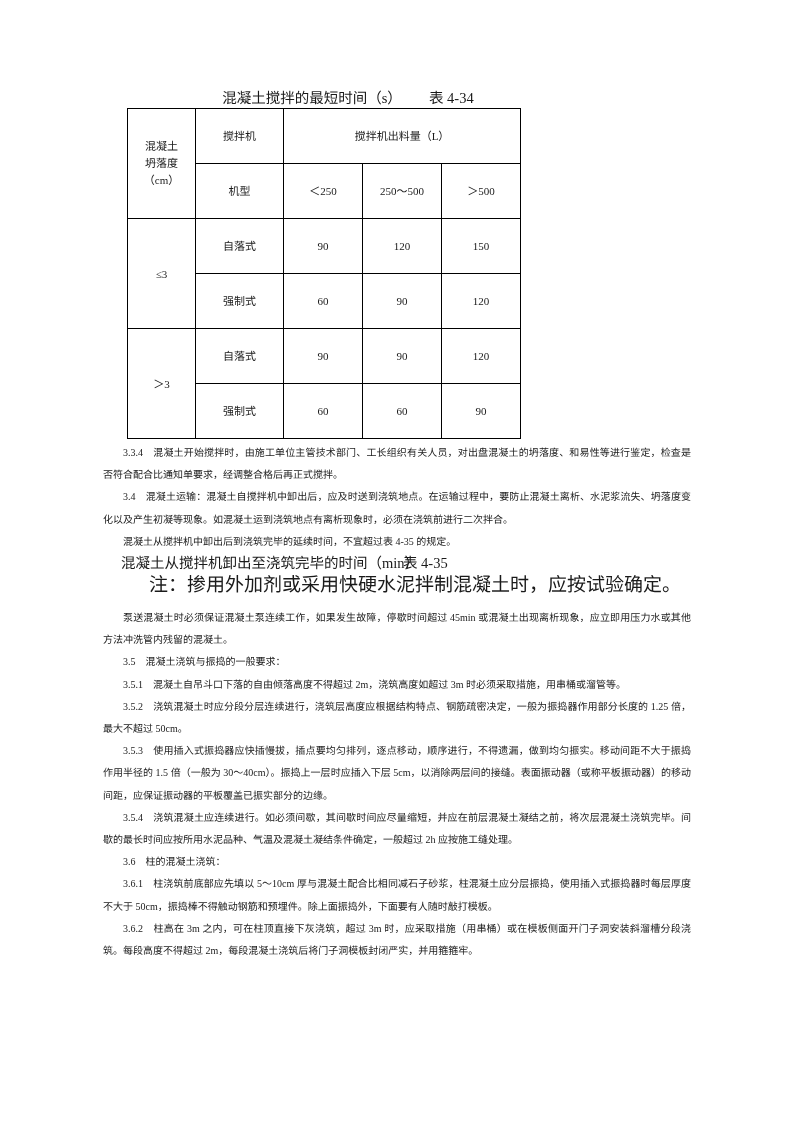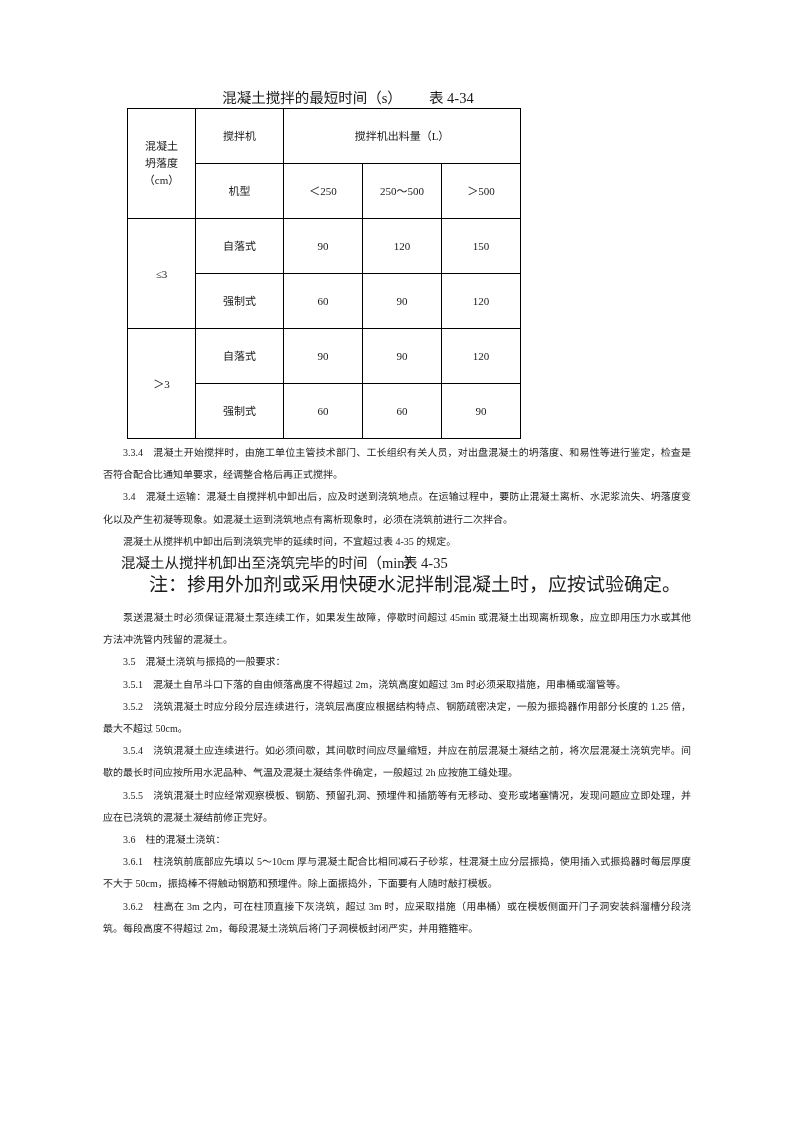--- a/index.html
+++ b/index.html
@@ -203,20 +203,20 @@
 
       <div class="tbl-note">注：掺用外加剂或采用快硬水泥拌制混凝土时，应按试验确定。</div>
     </div>
 
     <div class="gap-lg"></div>
 
     <p class="para">泵送混凝土时必须保证混凝土泵连续工作，如果发生故障，停歇时间超过 45min 或混凝土出现离析现象，应立即用压力水或其他方法冲洗管内残留的混凝土。</p>
     <p class="para">3.5　混凝土浇筑与振捣的一般要求：</p>
     <p class="para">3.5.1　混凝土自吊斗口下落的自由倾落高度不得超过 2m，浇筑高度如超过 3m 时必须采取措施，用串桶或溜管等。</p>
     <p class="para">3.5.2　浇筑混凝土时应分段分层连续进行，浇筑层高度应根据结构特点、钢筋疏密决定，一般为振捣器作用部分长度的 1.25 倍，最大不超过 50cm。</p>
+    <p class="para">3.5.3　使用插入式振捣器应快插慢拔，插点要均匀排列，逐点移动，顺序进行，不得遗漏，做到均匀振实。移动间距不大于振捣作用半径的 1.5 倍（一般为 30～40cm）。振捣上一层时应插入下层 5cm，以消除两层间的接缝。表面振动器（或称平板振动器）的移动间距，应保证振动器的平板覆盖已振实部分的边缘。</p>
     <p class="para">3.5.4　浇筑混凝土应连续进行。如必须间歇，其间歇时间应尽量缩短，并应在前层混凝土凝结之前，将次层混凝土浇筑完毕。间歇的最长时间应按所用水泥品种、气温及混凝土凝结条件确定，一般超过 2h 应按施工缝处理。</p>
-    <p class="para">3.5.5　浇筑混凝土时应经常观察模板、钢筋、预留孔洞、预埋件和插筋等有无移动、变形或堵塞情况，发现问题应立即处理，并应在已浇筑的混凝土凝结前修正完好。</p>
     <p class="para">3.6　柱的混凝土浇筑：</p>
     <p class="para">3.6.1　柱浇筑前底部应先填以 5～10cm 厚与混凝土配合比相同减石子砂浆，柱混凝土应分层振捣，使用插入式振捣器时每层厚度不大于 50cm，振捣棒不得触动钢筋和预埋件。除上面振捣外，下面要有人随时敲打模板。</p>
     <p class="para">3.6.2　柱高在 3m 之内，可在柱顶直接下灰浇筑，超过 3m 时，应采取措施（用串桶）或在模板侧面开门子洞安装斜溜槽分段浇筑。每段高度不得超过 2m，每段混凝土浇筑后将门子洞模板封闭严实，并用箍箍牢。</p>
 
   </div>
 </div>
 
 </body></html>

